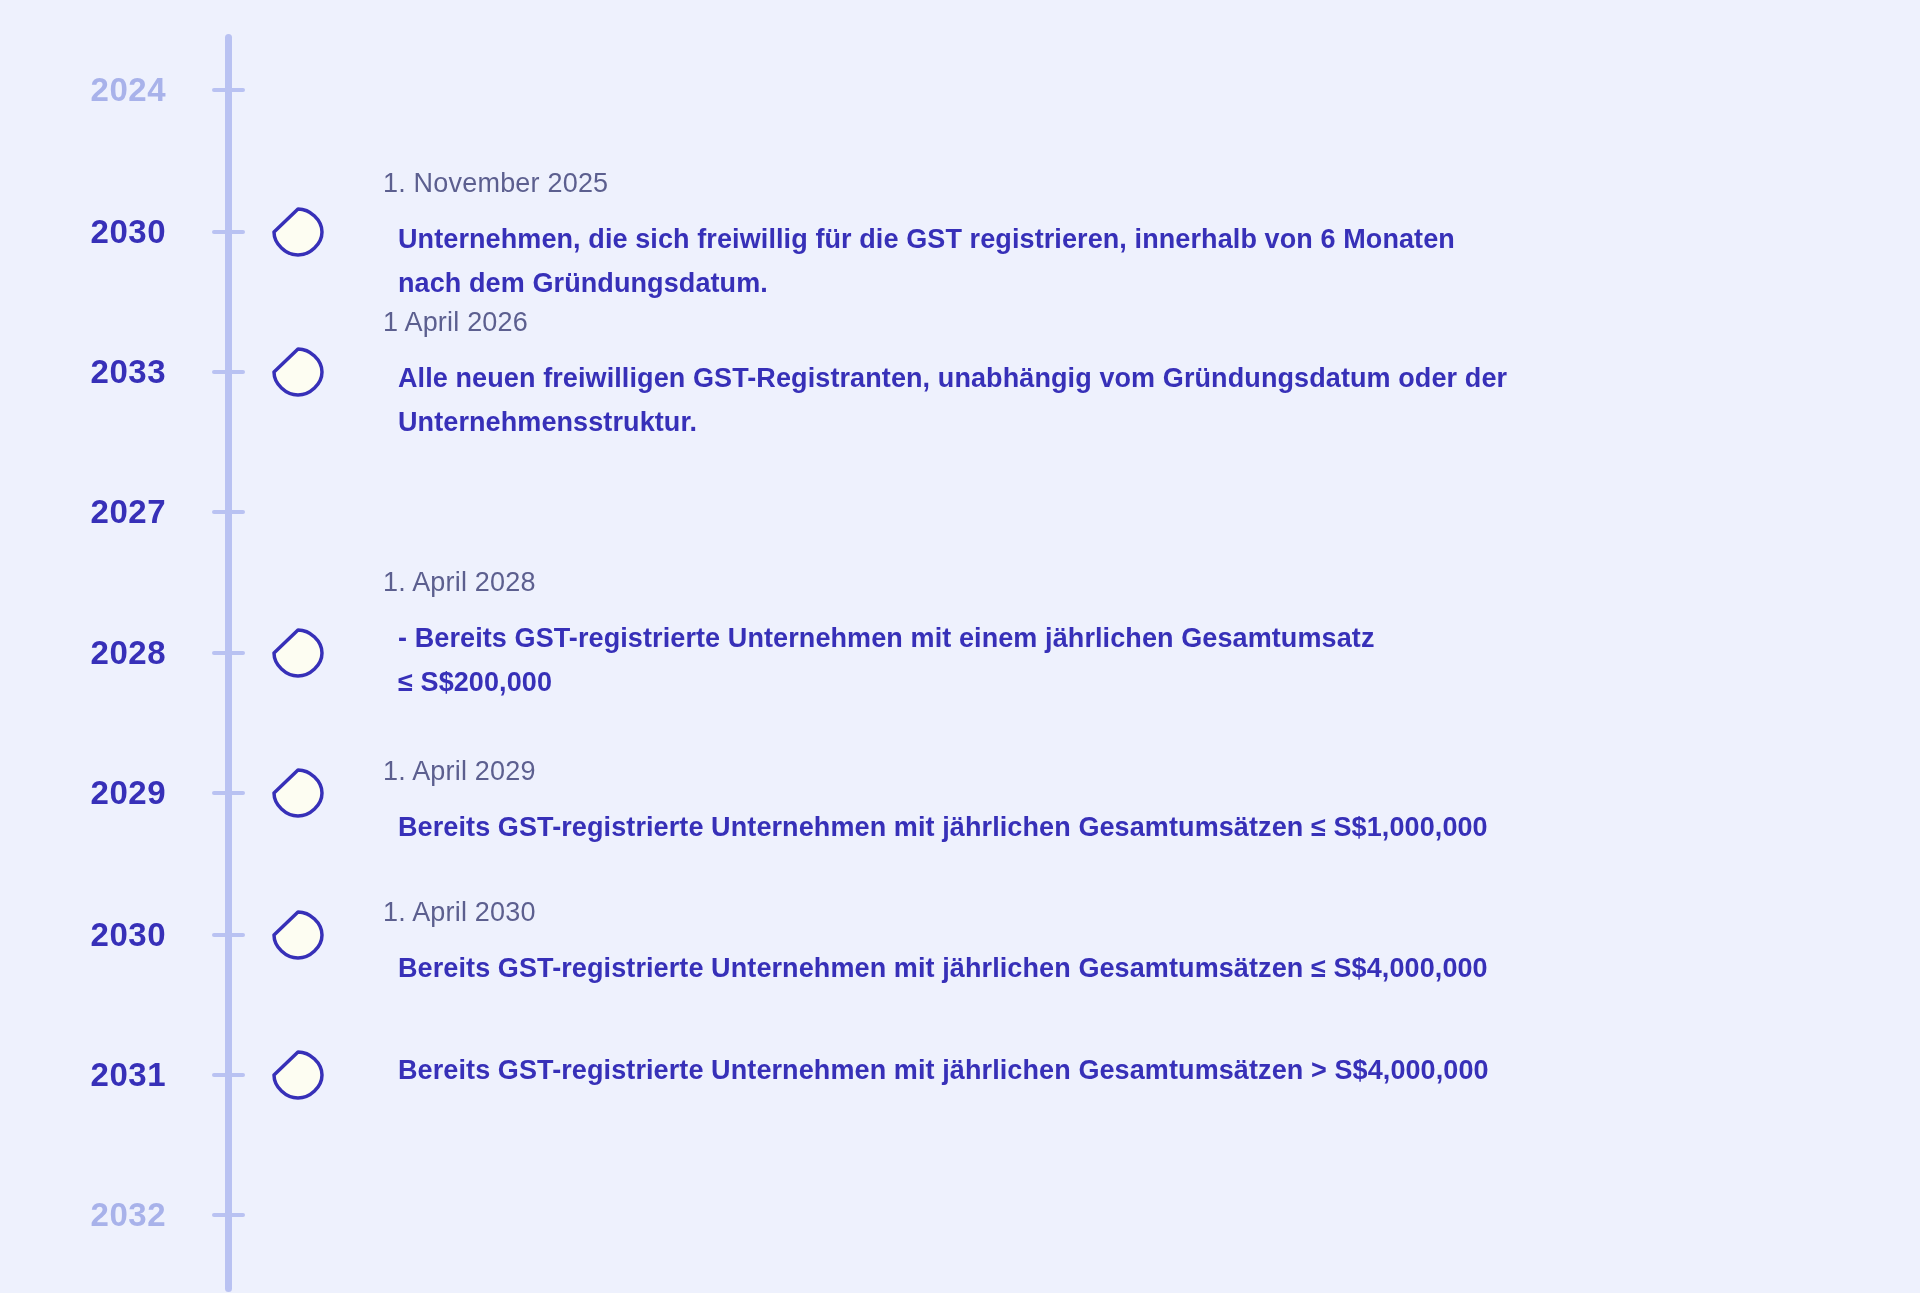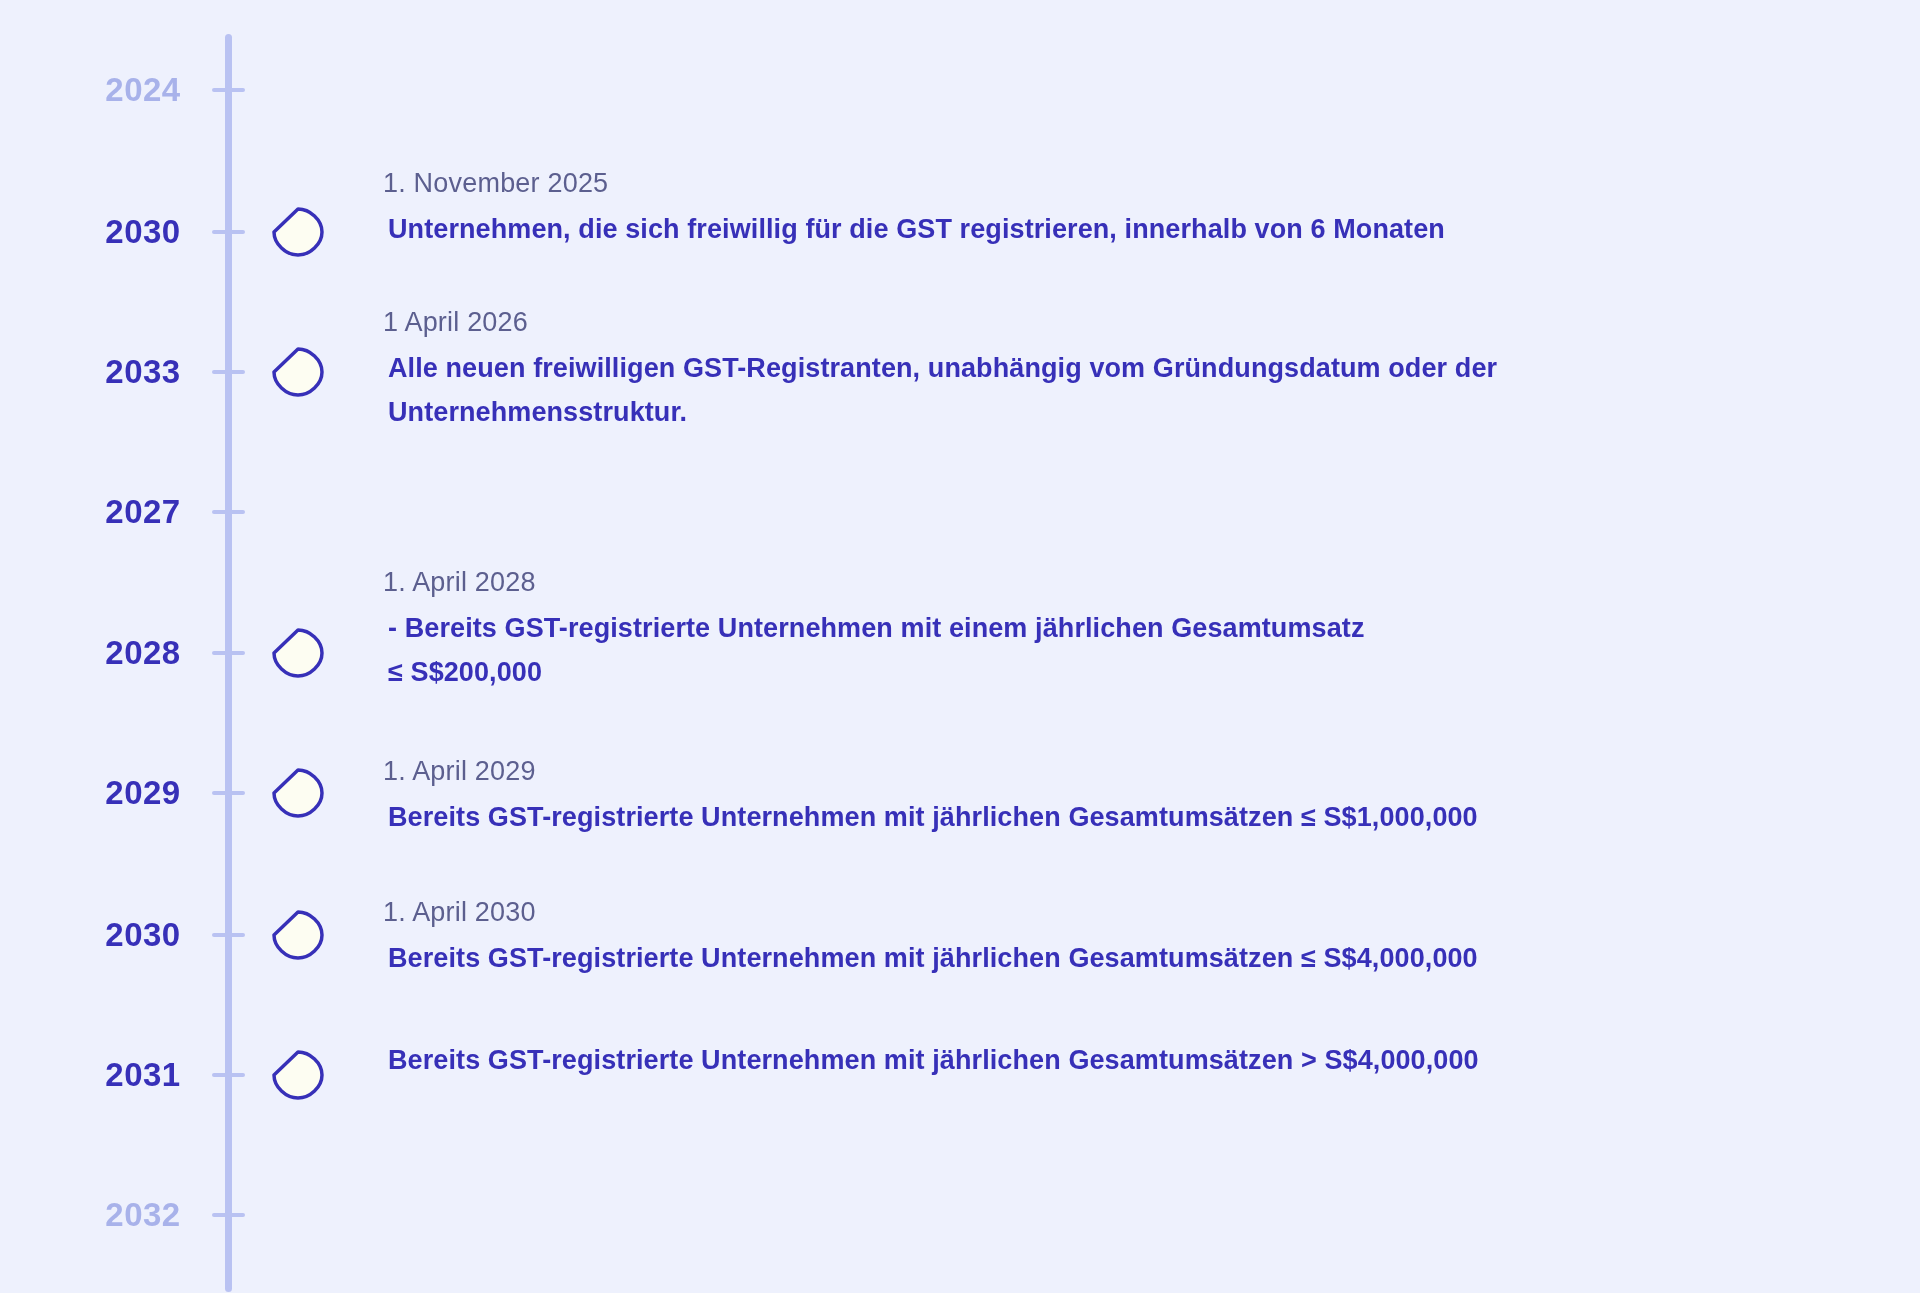--- a/index.html
+++ b/index.html
@@ -39,27 +39,26 @@
     left: 0;
     width: 1920px;
     height: 0;
   }
 
   .year-label {
     position: absolute;
     left: 56px;
     top: -24px;
     width: 110px;
-    text-align: center;
+    text-align: right;
     font-size: 33px;
     font-weight: bold;
     color: #3730b8;
     letter-spacing: 0.5px;
     line-height: 48px;
-    margin-left: 32px;
   }
   .year-label.faded {
     color: #a8b2ea;
   }
 
   .tick {
     position: absolute;
     left: 212px;
     top: -2px;
     width: 33px;
@@ -92,21 +91,21 @@
     font-weight: normal;
     line-height: 38px;
     margin: 0 0 2px 0;
     letter-spacing: 0.2px;
   }
   .event-desc {
     font-size: 27px;
     color: #3730b8;
     font-weight: bold;
     line-height: 44px;
-    margin: 5px;
+    margin: 15px;
     letter-spacing: 0.1px;
   }
   .event-desc .line {
     display: block;
     white-space: nowrap;
   }
 </style>
 </head>
 <body>
 
@@ -186,20 +185,21 @@
 
   <div class="year-row" style="top:1215px;">
     <div class="year-label faded">2032</div>
     <div class="tick"></div>
   </div>
 
   <div class="event" style="top:164px;">
     <p class="event-date">1. November 2025</p>
     <p class="event-desc">
       <span class="line">Unternehmen, die sich freiwillig für die GST registrieren, innerhalb von 6 Monaten</span>
+      <span class="line">nach dem Gründungsdatum.</span>
     </p>
   </div>
 
   <div class="event" style="top:303px;">
     <p class="event-date">1 April 2026</p>
     <p class="event-desc">
       <span class="line">Alle neuen freiwilligen GST-Registranten, unabhängig vom Gründungsdatum oder der</span>
       <span class="line">Unternehmensstruktur.</span>
     </p>
   </div>

